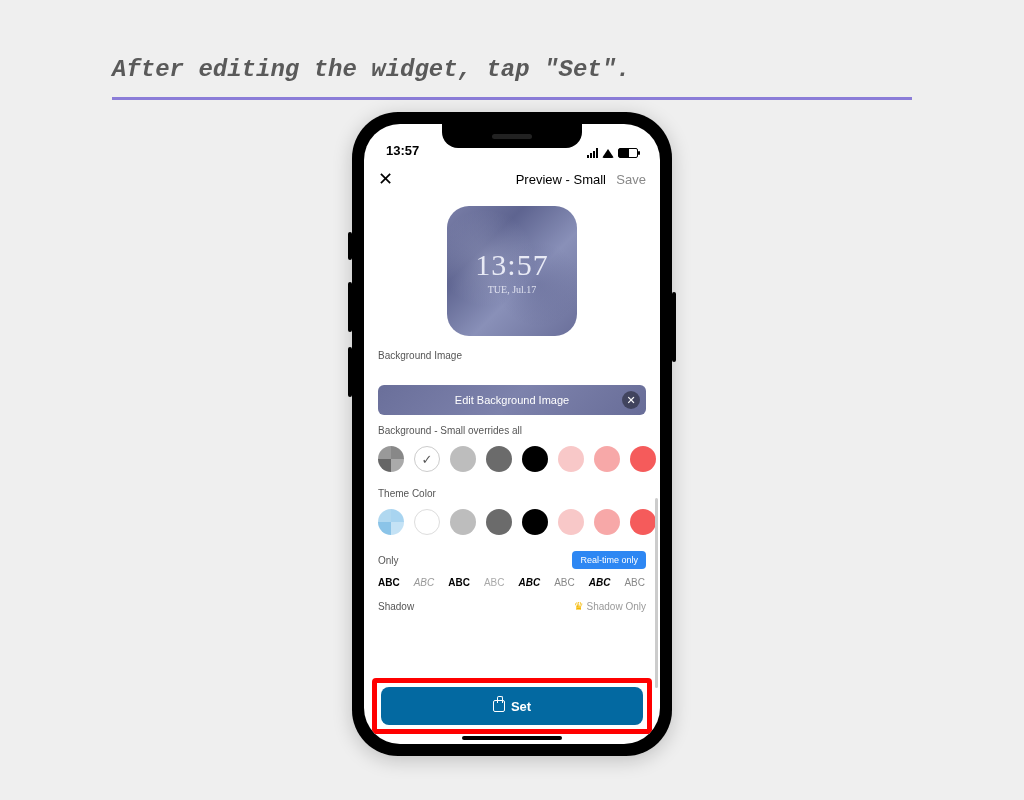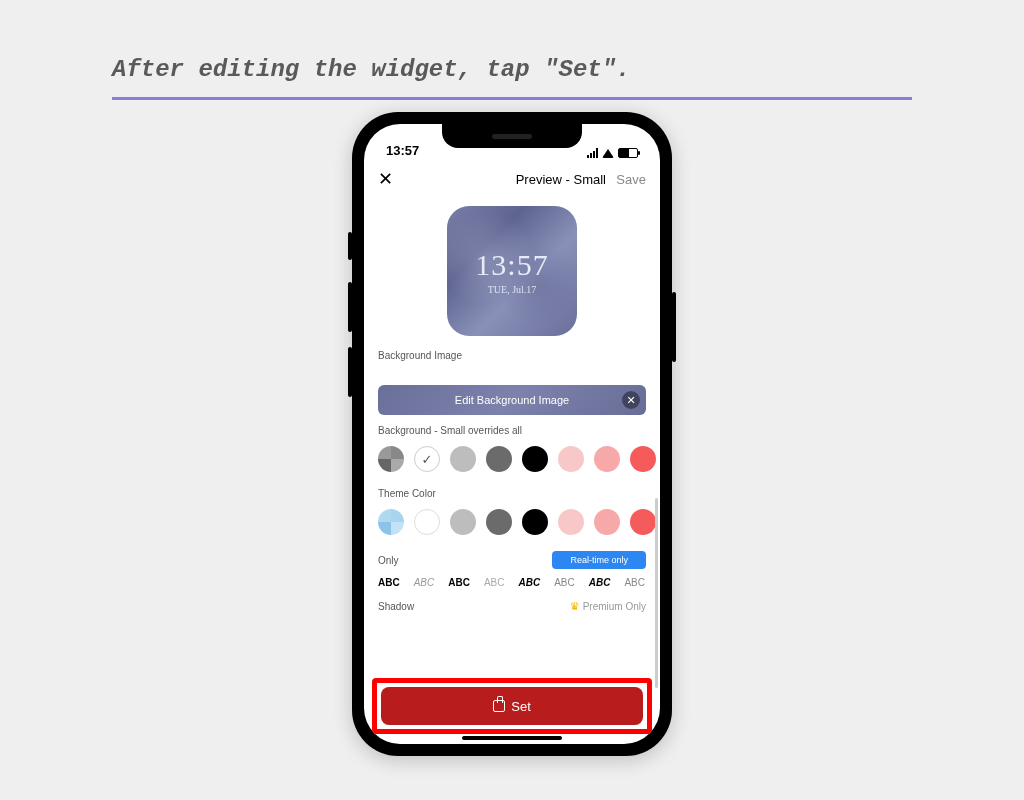--- a/index.html
+++ b/index.html
@@ -131,46 +131,46 @@
   }
   .edit-bg-close { position:absolute; right:6px; top:50%; transform:translateY(-50%); width:18px;height:18px;border-radius:50%;background:rgba(0,0,0,0.4);color:#fff;display:flex;align-items:center;justify-content:center;font-size:11px;}
   .swatch-row { display:flex; gap:10px; align-items:center; margin-bottom:12px; padding:4px 0;}
   .swatch { width:26px; height:26px; border-radius:50%; flex-shrink:0;}
   .swatch.palette { background: conic-gradient(#888 0 25%, #aaa 25% 50%, #666 50% 75%, #999 75% 100%); display:flex;align-items:center;justify-content:center;}
   .swatch.palette-blue { background: conic-gradient(#a8d4f0 0 25%, #c4e2f5 25% 50%, #8bc4e8 50% 75%, #b0d8f0 75% 100%);}
   .swatch.selected { border:1px solid #ccc; display:flex;align-items:center;justify-content:center; background:#fff;}
   .swatch.selected::after{content:"✓";font-size:13px;color:#555;}
   .swatch.white{background:#fff;border:1px solid #ddd;}
   .font-row-header { display:flex; justify-content:space-between; align-items:center; margin-bottom:8px;}
-  .realtime-badge { background:#2d87f3; color:#fff; font-size:9px; padding:4px 18px; border-radius:4px;}
+  .realtime-badge { background:#2d87f3; color:#fff; font-size:9px; padding:4px 8px; border-radius:4px;}
   .font-samples { display:flex; gap:14px; align-items:center; font-size:10px; overflow:hidden; white-space:nowrap; margin-bottom:12px;}
   .font-samples span { flex-shrink:0;}
   .f-bold{font-weight:900;}.f-italic{font-style:italic;color:#999;}.f-bold2{font-weight:700;}.f-light{color:#aaa;font-weight:300;}.f-bolditalic{font-weight:800;font-style:italic;}.f-reg{color:#888;}
   .shadow-row { display:flex; justify-content:space-between; align-items:center; font-size:10px; color:#555;}
   .premium { color:#999; font-size:10px; display:flex; align-items:center; gap:3px;}
   .crown { color:#f5b800; font-size:11px;}
   .scroll-indicator { position:absolute; right:2px; top:300px; width:3px; height:190px; background:#ccc; border-radius:2px;}
   .set-btn-area {
     position:absolute;
     bottom:10px;
     left:8px;
     right:8px;
     border:5px solid #ff0000;
     border-radius:4px;
     padding:4px;
     background:#fff;
   }
   .set-btn {
     width:100%;
     height:38px;
-    background:#b91c1c;
+    background:#0369a1;
     border-radius:8px;
     color:#fff;
     font-size:13px;
-    font-weight:400;
+    font-weight:700;
     display:flex;
     align-items:center;
     justify-content:center;
     gap:6px;
   }
   .set-icon { width:12px; height:12px; border:1.5px solid #fff; border-radius:2px; position:relative; display:inline-block;}
   .set-icon::after{content:"";position:absolute;top:-5px;left:3px;width:4px;height:6px;border:1.5px solid #fff;border-bottom:none;border-radius:2px 2px 0 0;}
   .home-ind { position:absolute; bottom:4px; left:50%; transform:translateX(-50%); width:100px; height:4px; background:#000; border-radius:3px;}
   .hidden-num { position:absolute; bottom:48px; right:18px; font-size:9px; color:#999;}
 </style>
@@ -259,21 +259,21 @@
         <span class="f-bolditalic">ABC</span>
         <span class="f-reg">ABC</span>
         <span class="f-bolditalic">ABC</span>
         <span class="f-reg">ABC</span>
       </div>
 
       <div class="shadow-row">
         <span>Shadow</span>
         <span class="premium">
             <span class="crown">♛</span>
-            <span>Premium Only</span>
+            <span>Shadow Only</span>
           </span>
       </div>
 
       <div class="scroll-indicator"></div>
     </div>
 
     <div class="hidden-num">5.5</div>
 
     <div class="set-btn-area">
       <div class="set-btn">

